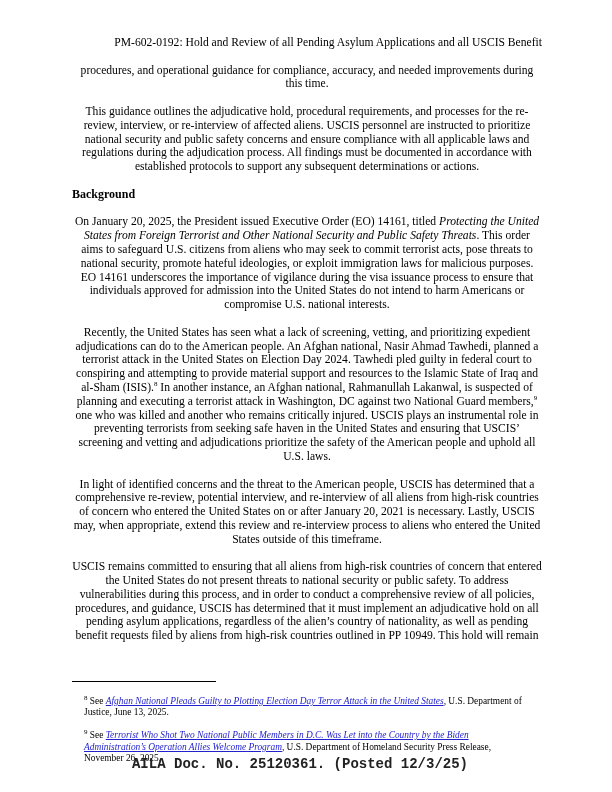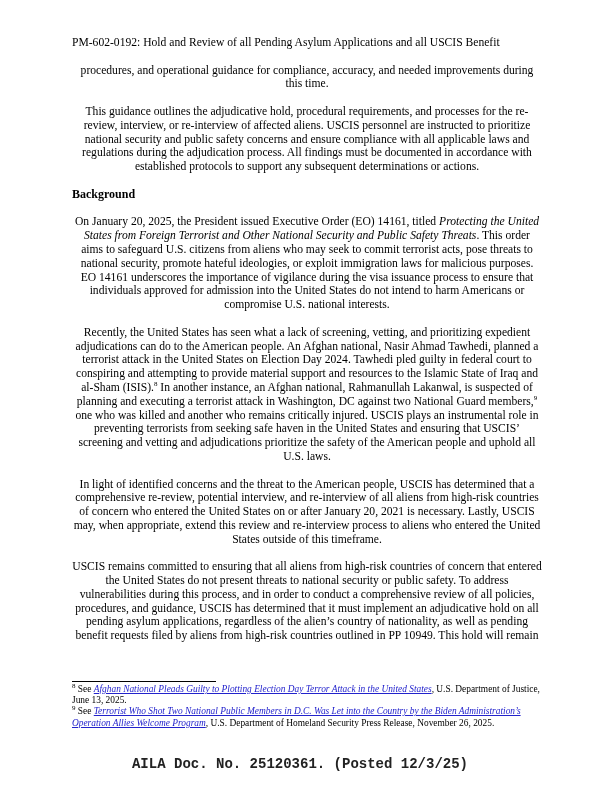--- a/index.html
+++ b/index.html
@@ -1,28 +1,28 @@
 <!DOCTYPE html>
 <html><head>
 <meta charset="utf-8">
 <style>
   html, body { margin: 0; padding: 0; background: #ffffff; }
   body { width: 612px; height: 792px; position: relative; overflow: hidden;
          font-family: "Liberation Serif", "DejaVu Serif", serif; color: #000; }
   .page { position: absolute; left: 72px; top: 36px; width: 470px; }
   .txt { font-size: 11.6px; line-height: 13.8px; margin: 0; }
-  .header { margin: 0 0 13.8px 0; }
+  .header { margin: 0 0 13.8px 0; text-align: right; }
   p.para { margin: 0 0 13.8px 0; text-align: center; }
   h2.heading { font-size: 12px; line-height: 13.8px; font-weight: bold; margin: 0 0 13.8px 0; }
   i { }
   sup { font-size: 7px; vertical-align: super; line-height: 0; }
   .fn-rule { position: absolute; left: 72px; top: 681px; width: 144px; border-top: 1px solid #000; }
   .footnotes { position: absolute; left: 72px; top: 684px; width: 472px;
                font-size: 9.4px; line-height: 11.2px; }
-  .footnotes p { margin: 0; }
+  .footnotes p { margin: 12px; }
   .footnotes a { color: #1a0dab; color: #2222cc; font-style: italic; text-decoration: underline; }
   .stamp { position: absolute; left: 0; width: 600px; top: 756px; text-align: center;
            font-family: "Liberation Mono", "DejaVu Sans Mono", monospace; font-size: 14px; font-weight: bold; color: #222; }
 </style>
 </head>
 <body>
 
 <div class="page">
   <div class="txt header">
     <div>PM-602-0192: Hold and Review of all Pending Asylum Applications and all USCIS Benefit</div>

